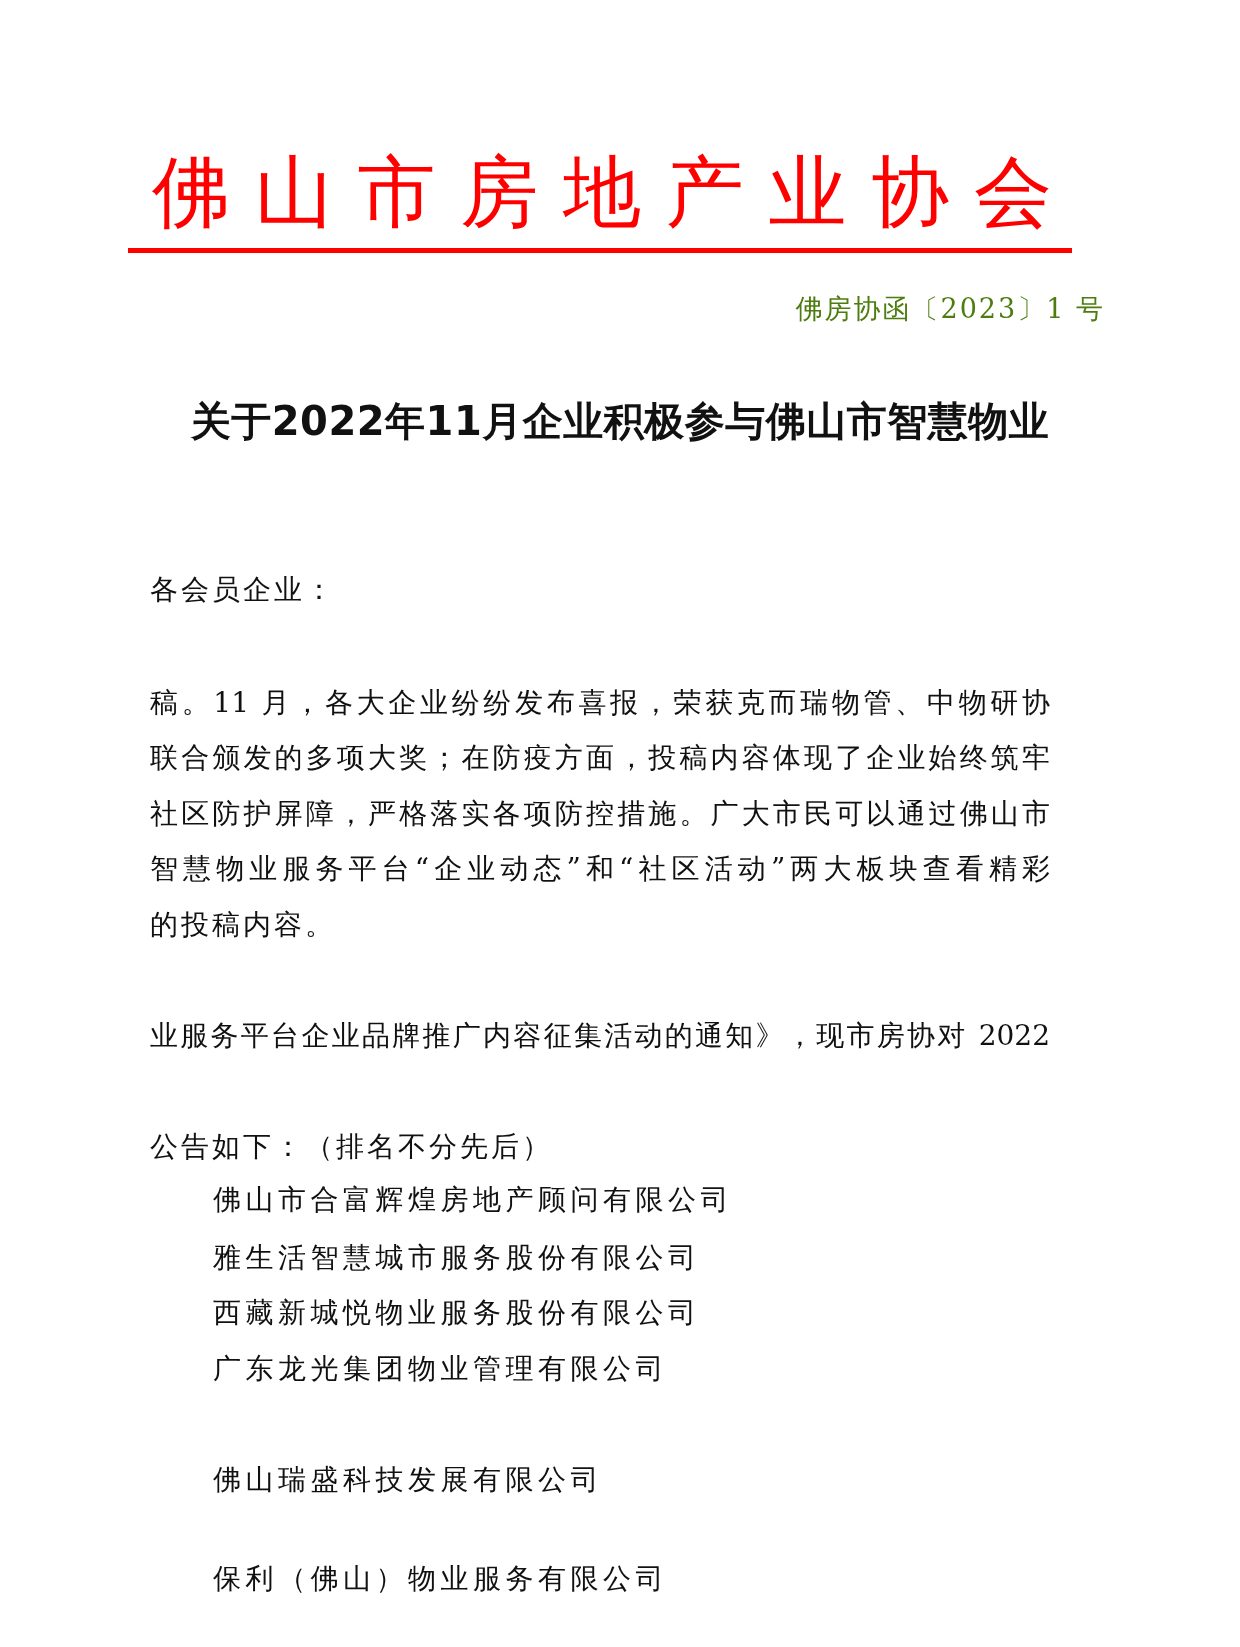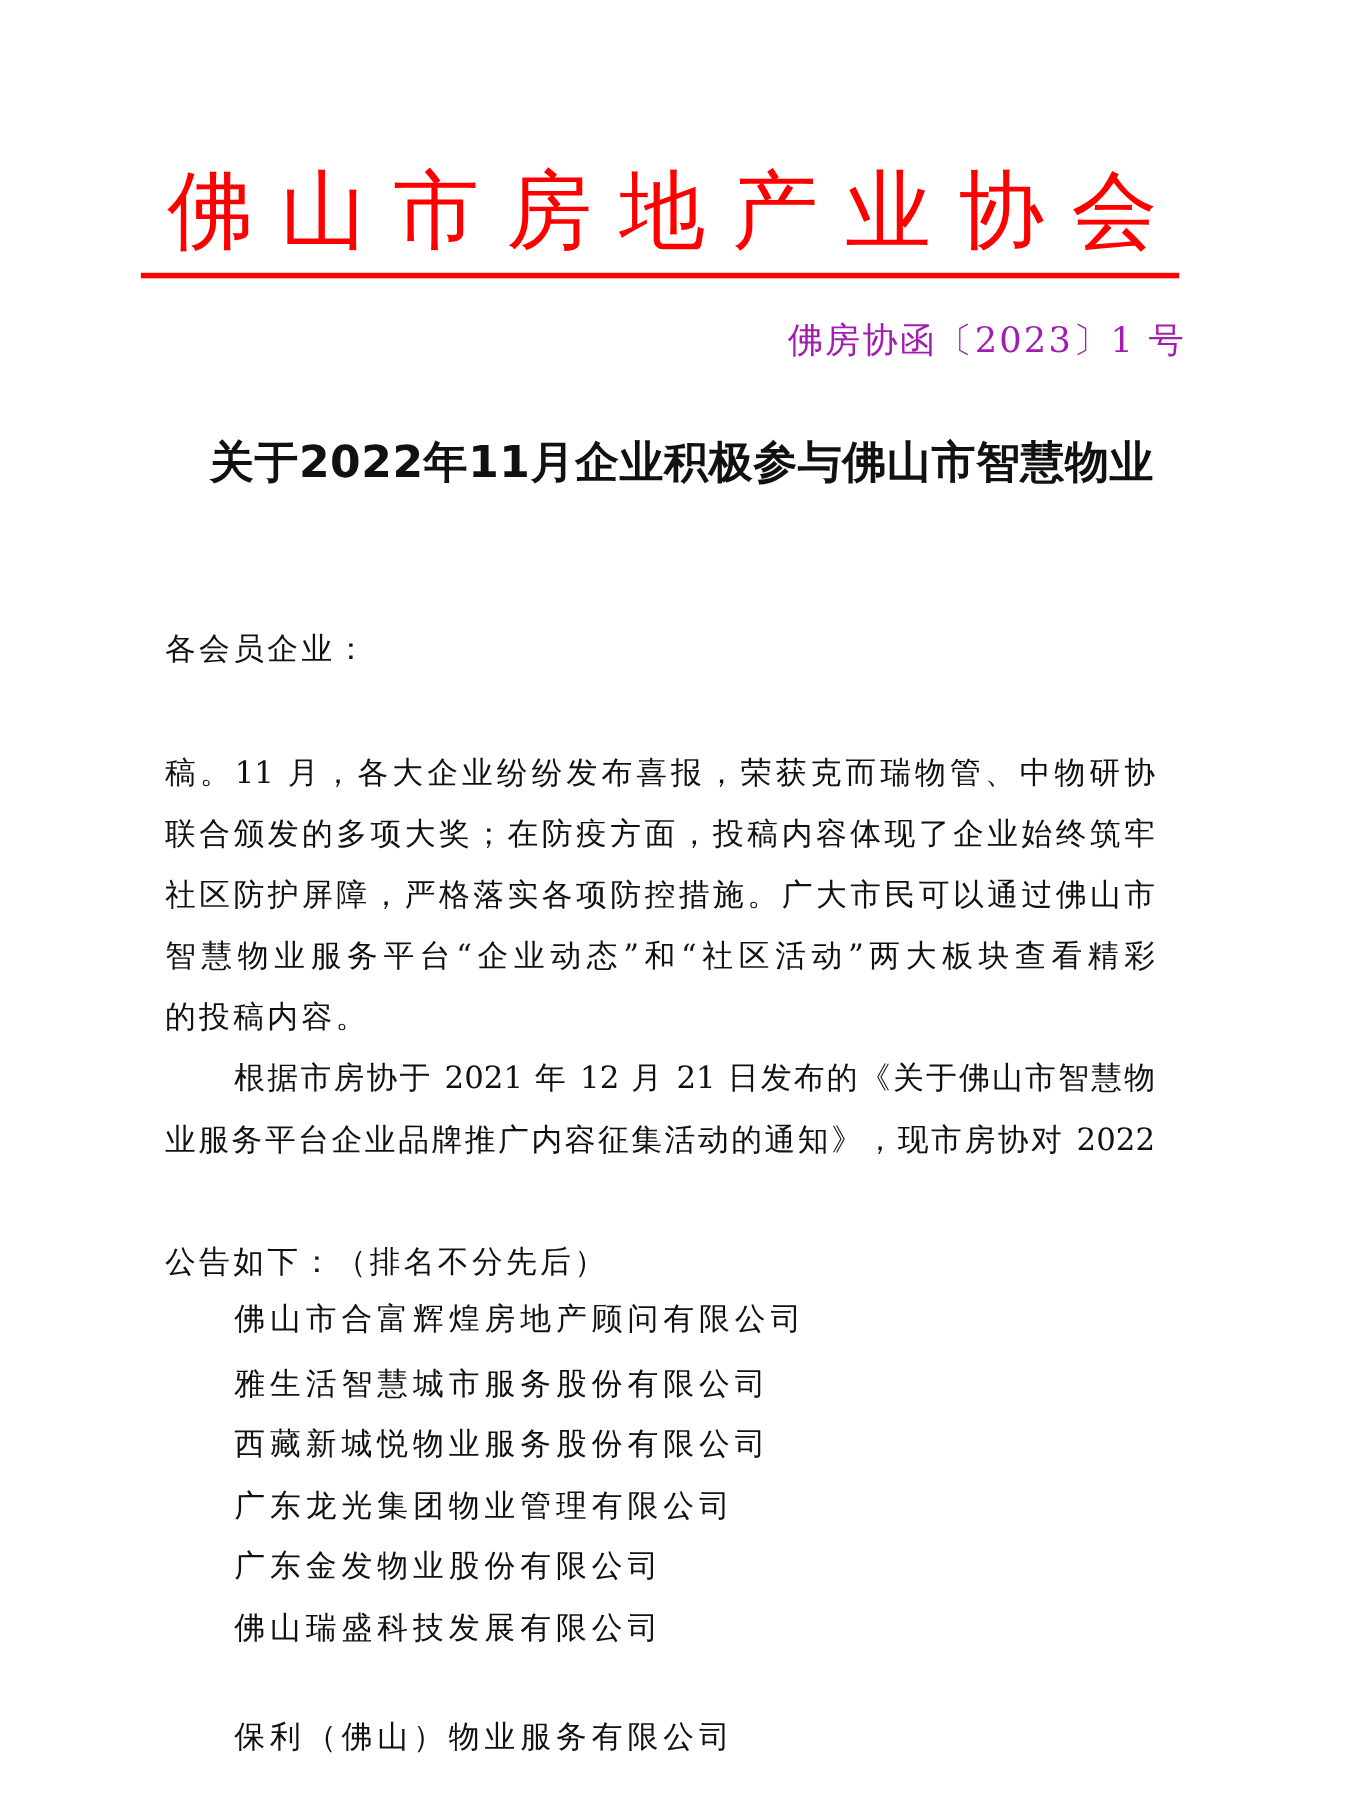--- a/index.html
+++ b/index.html
@@ -44,26 +44,26 @@
     .red-rule {
       position: absolute;
       left: 128px;
       top: 248px;
       width: 944px;
       height: 5px;
       background: #ff0000;
     }
     .doc-number {
       position: absolute;
-      right: 162px;
+      right: 135px;
       top: 292px;
-      font-size: 32px;
+      font-size: 27px;
       line-height: 34px;
       letter-spacing: 2px;
-      color: #a21caf;
+      color: #4d7c0f;
     }
     .title {
       position: absolute;
       left: 130px;
       width: 980px;
       text-align: center;
       font-family: "DejaVu Sans", "Liberation Sans", sans-serif;
       font-weight: bold;
       font-size: 40px;
       line-height: 66px;
@@ -125,25 +125,23 @@
   <div class="title l1">关于2022年11月企业积极参与佛山市智慧物业</div>
 
   <div class="salutation">各会员企业：</div>
 
   <div class="body-line" style="top:683px;">稿。11 月，各大企业纷纷发布喜报，荣获克而瑞物管、中物研协</div>
   <div class="body-line" style="top:738px;">联合颁发的多项大奖；在防疫方面，投稿内容体现了企业始终筑牢</div>
   <div class="body-line" style="top:794px;">社区防护屏障，严格落实各项防控措施。广大市民可以通过佛山市</div>
   <div class="body-line" style="top:849px;">智慧物业服务平台“企业动态”和“社区活动”两大板块查看精彩</div>
   <div class="body-line last" style="top:905px;">的投稿内容。</div>
 
-  <div class="body-line indent" style="top:960px;">根据市房协于 2021 年 12 月 21 日发布的《关于佛山市智慧物</div>
   <div class="body-line" style="top:1016px;">业服务平台企业品牌推广内容征集活动的通知》，现市房协对 2022</div>
   <div class="body-line last" style="top:1127px;">公告如下：（排名不分先后）</div>
 
   <div class="company" style="top:1182px;font-family:Liberation Mono, monospace;">佛山市合富辉煌房地产顾问有限公司</div>
   <div class="company" style="top:1238px;">雅生活智慧城市服务股份有限公司</div>
   <div class="company" style="top:1293px;">西藏新城悦物业服务股份有限公司</div>
   <div class="company" style="top:1349px;">广东龙光集团物业管理有限公司</div>
-  <div class="company" style="top:1404px;">广东金发物业股份有限公司</div>
   <div class="company" style="top:1460px;">佛山瑞盛科技发展有限公司</div>
   <div class="company" style="top:1515px;margin-top:44px;">保利（佛山）物业服务有限公司</div>
 
 </div>
 
 </body></html>

